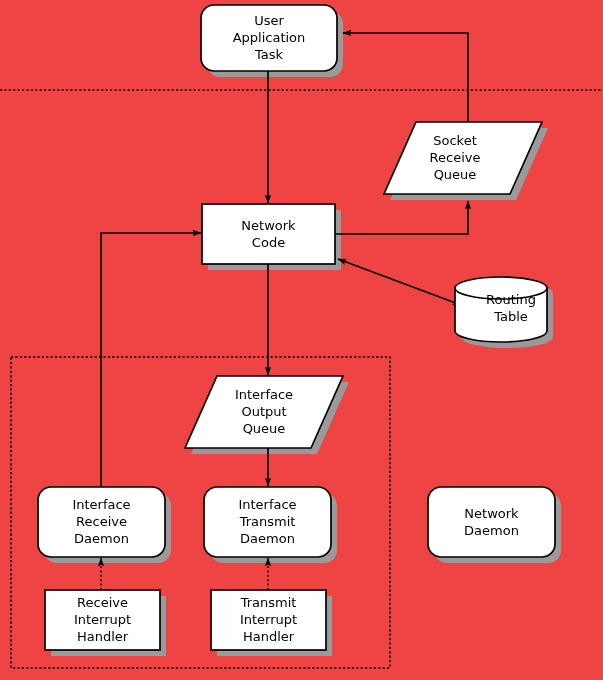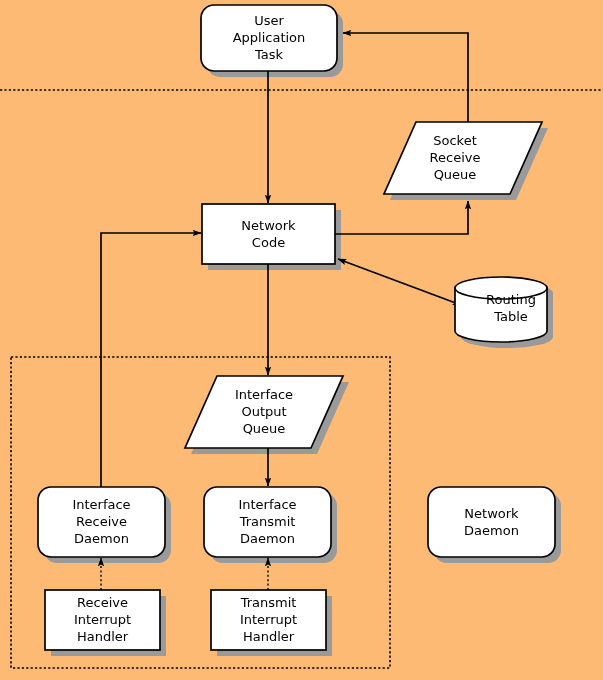--- a/index.html
+++ b/index.html
@@ -6,21 +6,21 @@
   html, body {
     margin: 0;
     padding: 0;
     background: #ffffff;
     font-family: "DejaVu Sans", sans-serif;
   }
   #canvas {
     position: relative;
     width: 603px;
     height: 680px;
-    background: #fdba74;
+    background: #ef4444;
     overflow: hidden;
     text-decoration: underline;
   }
   #vector-layer {
     position: absolute;
     left: 0;
     top: 0;
     width: 603px;
     height: 680px;
   }

